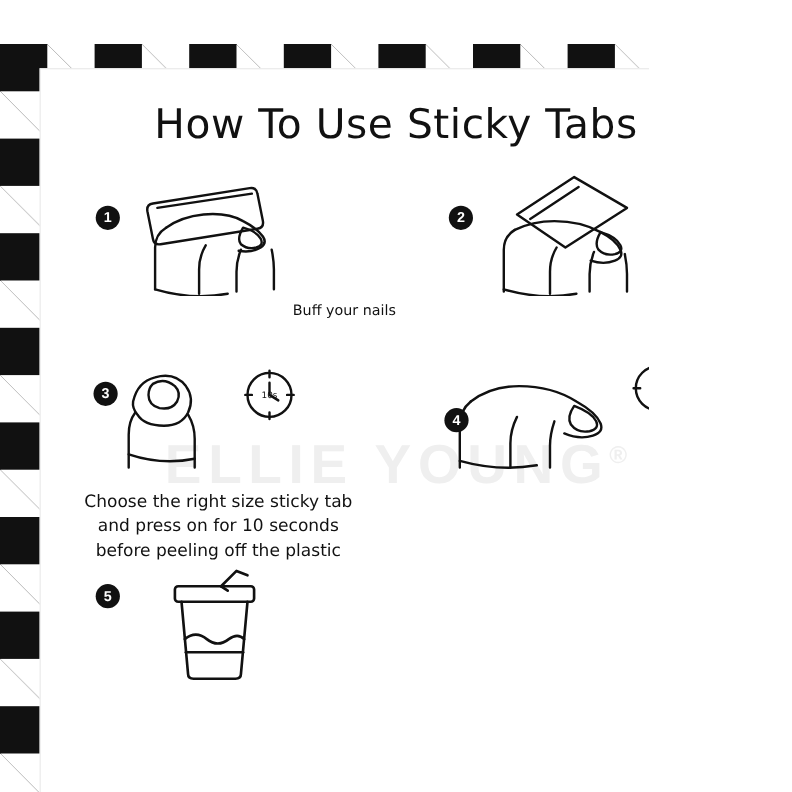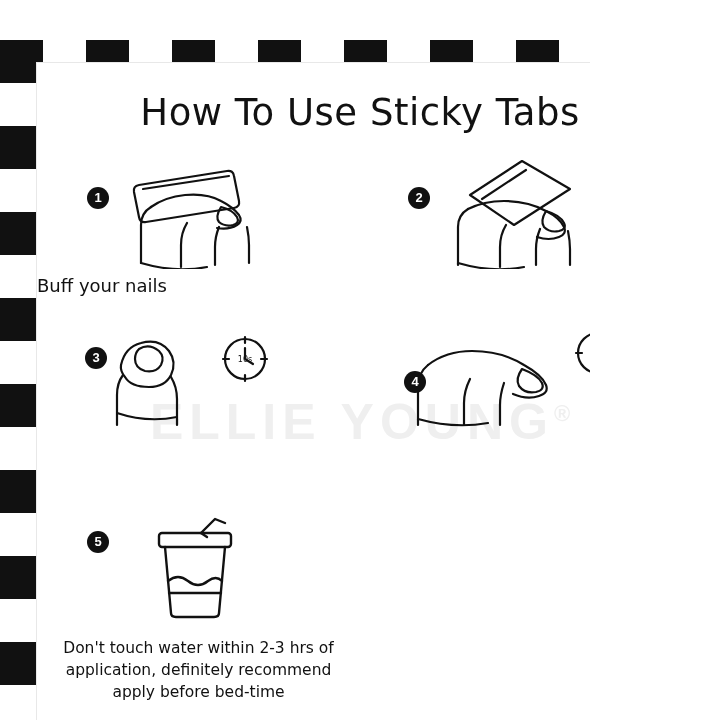--- a/index.html
+++ b/index.html
@@ -108,22 +108,22 @@
   .step-badge-abs {
     position: absolute;
   }
 
   .art {
     display: block;
     margin: 0 auto;
   }
 
   .caption {
-    text-align: left;
-    font-size: 18px;
+    text-align: right;
+    font-size: 13px;
     color: #111111;
     margin-top: 6px;
     font-family: "DejaVu Sans", sans-serif;
   }
 
   .caption-small {
     text-align: center;
     font-size: 15.5px;
     line-height: 22px;
     color: #111111;
@@ -217,20 +217,21 @@
             <path d="M36 44 q-6 8 -6 20 l0 30"></path>
             <path d="M84 46 q6 10 6 22 l0 26"></path>
             <path d="M30 82 q30 10 60 4"></path>
 
             <circle cx="158" cy="28" r="20"></circle>
             <path d="M158 12 l0 -6 M174 28 l6 0 M158 44 l0 6 M142 28 l-6 0"></path>
             <path d="M158 28 l0 -11 M158 28 l8 5"></path>
           </g>
           <text x="158" y="31" class="timer-label" text-anchor="middle" fill="#111111">10s</text>
         </svg>
+        <div class="caption-small" style="margin-top:18px;">Choose the right size sticky tab and press on for 10 seconds before peeling off the plastic</div>
       </div>
 
       <div class="col">
         <div class="step-badge-abs" style="left:44px; top:40px;">
           <span class="badge">4</span>
         </div>
         <svg class="art" width="250" height="96" viewBox="0 0 250 96" style="margin-left:40px;">
           <g fill="none" stroke="#111111" stroke-width="2.2" stroke-linejoin="round" stroke-linecap="round">
 
             <path d="M28 34 q18 -14 44 -14 q30 0 52 14 q18 10 22 20 q3 8 -7 11 q-12 4 -26 -2"></path>
@@ -263,21 +264,20 @@
 
             <path d="M46 32 L52 98 q0 4 5 4 l38 0 q5 0 5 -4 L106 32"></path>
 
             <path d="M49 66 q10 -8 20 0 q10 8 20 0 q8 -6 14 0"></path>
             <path d="M50 78 L102 78"></path>
 
             <path d="M82 18 L96 4 L106 8"></path>
             <path d="M82 18 L88 22"></path>
           </g>
         </svg>
-        <div class="caption-small" style="margin-top:16px; padding:0 20px;">Don't touch water within 2-3 hrs of application, definitely recommend apply before bed-time</div>
       </div>
 
       <div class="col"></div>
 
     </div>
 
   </div>
 </div>
 
 </body></html>

